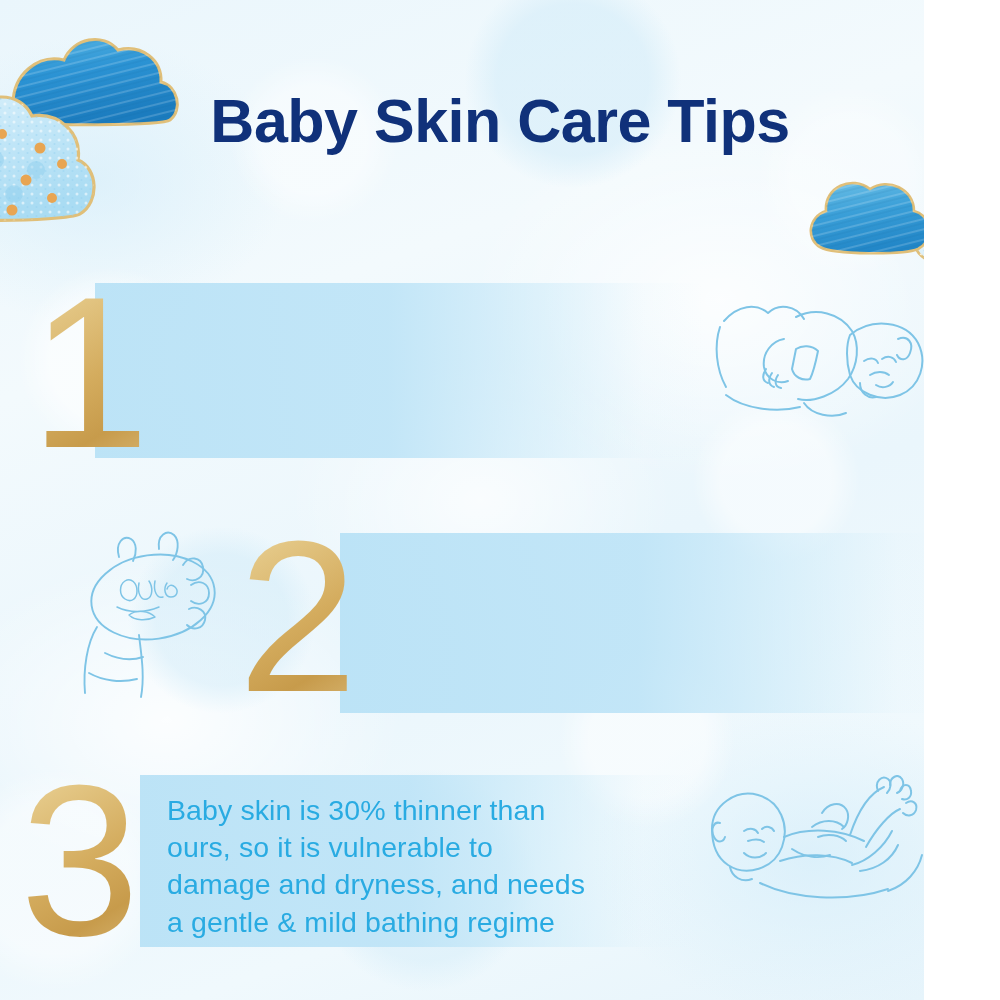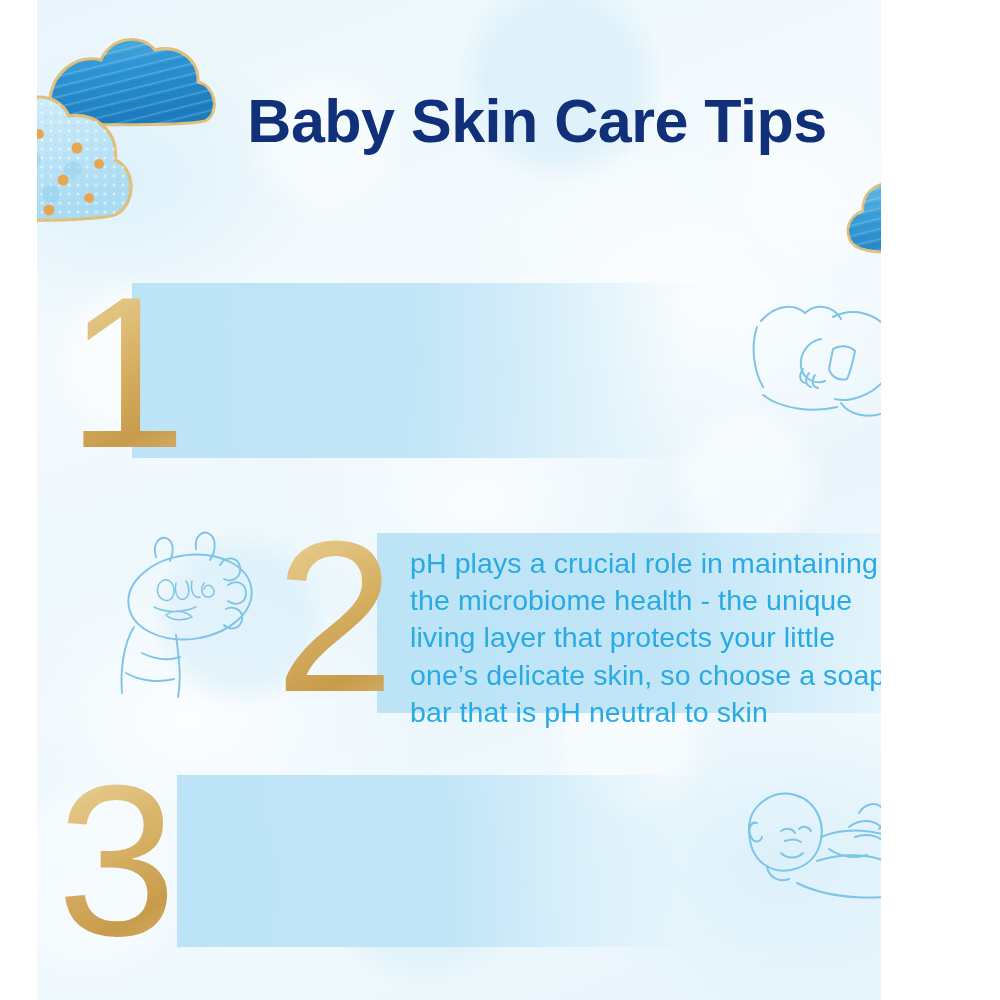--- a/index.html
+++ b/index.html
@@ -5,30 +5,29 @@
   * { margin:0; padding:0; box-sizing:border-box; }
 
   html, body {
     width:1000px; height:1000px;
     font-family:"Liberation Sans", sans-serif;
     overflow:hidden;
   }
 
   #poster {
     position:relative;
-    width:844px; height:1000px;
+    width:924px; height:1000px;
     background:
       radial-gradient(ellipse 380px 260px at 18% 72%, rgba(255,255,255,.85), rgba(255,255,255,0) 62%),
       radial-gradient(ellipse 420px 300px at 78% 30%, rgba(255,255,255,.80), rgba(255,255,255,0) 60%),
       radial-gradient(ellipse 300px 230px at 52% 50%, rgba(255,255,255,.70), rgba(255,255,255,0) 64%),
       radial-gradient(ellipse 340px 240px at 88% 86%, rgba(214,238,250,.75), rgba(214,238,250,0) 65%),
       radial-gradient(ellipse 300px 220px at 10% 18%, rgba(214,238,250,.70), rgba(214,238,250,0) 65%),
       linear-gradient(160deg, #eaf6fc 0%, #f3fafd 30%, #eaf6fc 58%, #f0f9fd 80%, #e6f4fb 100%);
     overflow:hidden;
-    margin-left:37px;
   }
 
   
   #poster::before {
     content:"";
     position:absolute; inset:0;
     background-image:
       radial-gradient(circle at 12% 36%, rgba(255,255,255,.55) 0 6%, rgba(255,255,255,0) 9%),
       radial-gradient(circle at 34% 14%, rgba(255,255,255,.45) 0 5%, rgba(255,255,255,0) 8%),
       radial-gradient(circle at 62% 8%,  rgba(206,234,248,.50) 0 7%, rgba(206,234,248,0) 10%),
@@ -258,25 +257,20 @@
           <path d="M176 102 C182 106 190 104 193 99"></path>
           <path d="M160 100 C160 110 168 116 176 114"></path>
         </g>
       </svg>
     </div>
   </div>
 
   <div id="tip-2" class="tip">
     <div class="band"></div>
     <div class="numeral">2</div>
-    <div class="tip-text">pH plays a crucial role in maintaining
-the microbiome health - the unique
-living layer that protects your little
-one’s delicate skin, so choose a soap
-bar that is pH neutral to skin</div>
     <div class="sketch">
       <svg viewBox="0 0 190 180">
         <g fill="none" stroke="#7ec4e6" stroke-width="1.9" stroke-linecap="round" stroke-linejoin="round">
 
           <ellipse cx="78" cy="74" rx="62" ry="42" transform="rotate(-8 78 74)"></ellipse>
 
           <path d="M44 34 C40 20 48 12 56 16 C62 20 62 30 58 38"></path>
           <path d="M84 26 C82 12 92 6 99 12 C105 18 103 30 98 37"></path>
           <path d="M108 42 C114 32 126 34 128 44 C130 54 120 60 112 56"></path>
           <path d="M116 62 C124 56 134 60 134 70 C134 80 124 84 116 78"></path>
@@ -297,20 +291,24 @@
 
           <path d="M54 92 C62 86 74 88 80 94 C72 98 60 98 54 92 Z" stroke-width="1.4"></path>
         </g>
       </svg>
     </div>
   </div>
 
   <div id="tip-3" class="tip">
     <div class="band"></div>
     <div class="numeral">3</div>
+    <div class="tip-text">Baby skin is 30% thinner than
+ours, so it is vulnerable to
+damage and dryness, and needs
+a gentle &amp; mild bathing regime</div>
     <div class="sketch">
       <svg viewBox="0 0 250 135">
         <g fill="none" stroke="#7ec4e6" stroke-width="2" stroke-linecap="round" stroke-linejoin="round">
 
           <path d="M12 54 C12 30 36 14 58 20 C80 26 90 50 82 72 C74 94 46 102 28 90 C16 82 12 68 12 54 Z"></path>
 
           <path d="M20 48 C14 46 10 54 14 62 C17 68 23 68 25 62"></path>
 
           <path d="M44 56 C50 52 56 54 58 58"></path>
           <path d="M62 54 C66 50 72 52 74 56"></path>

